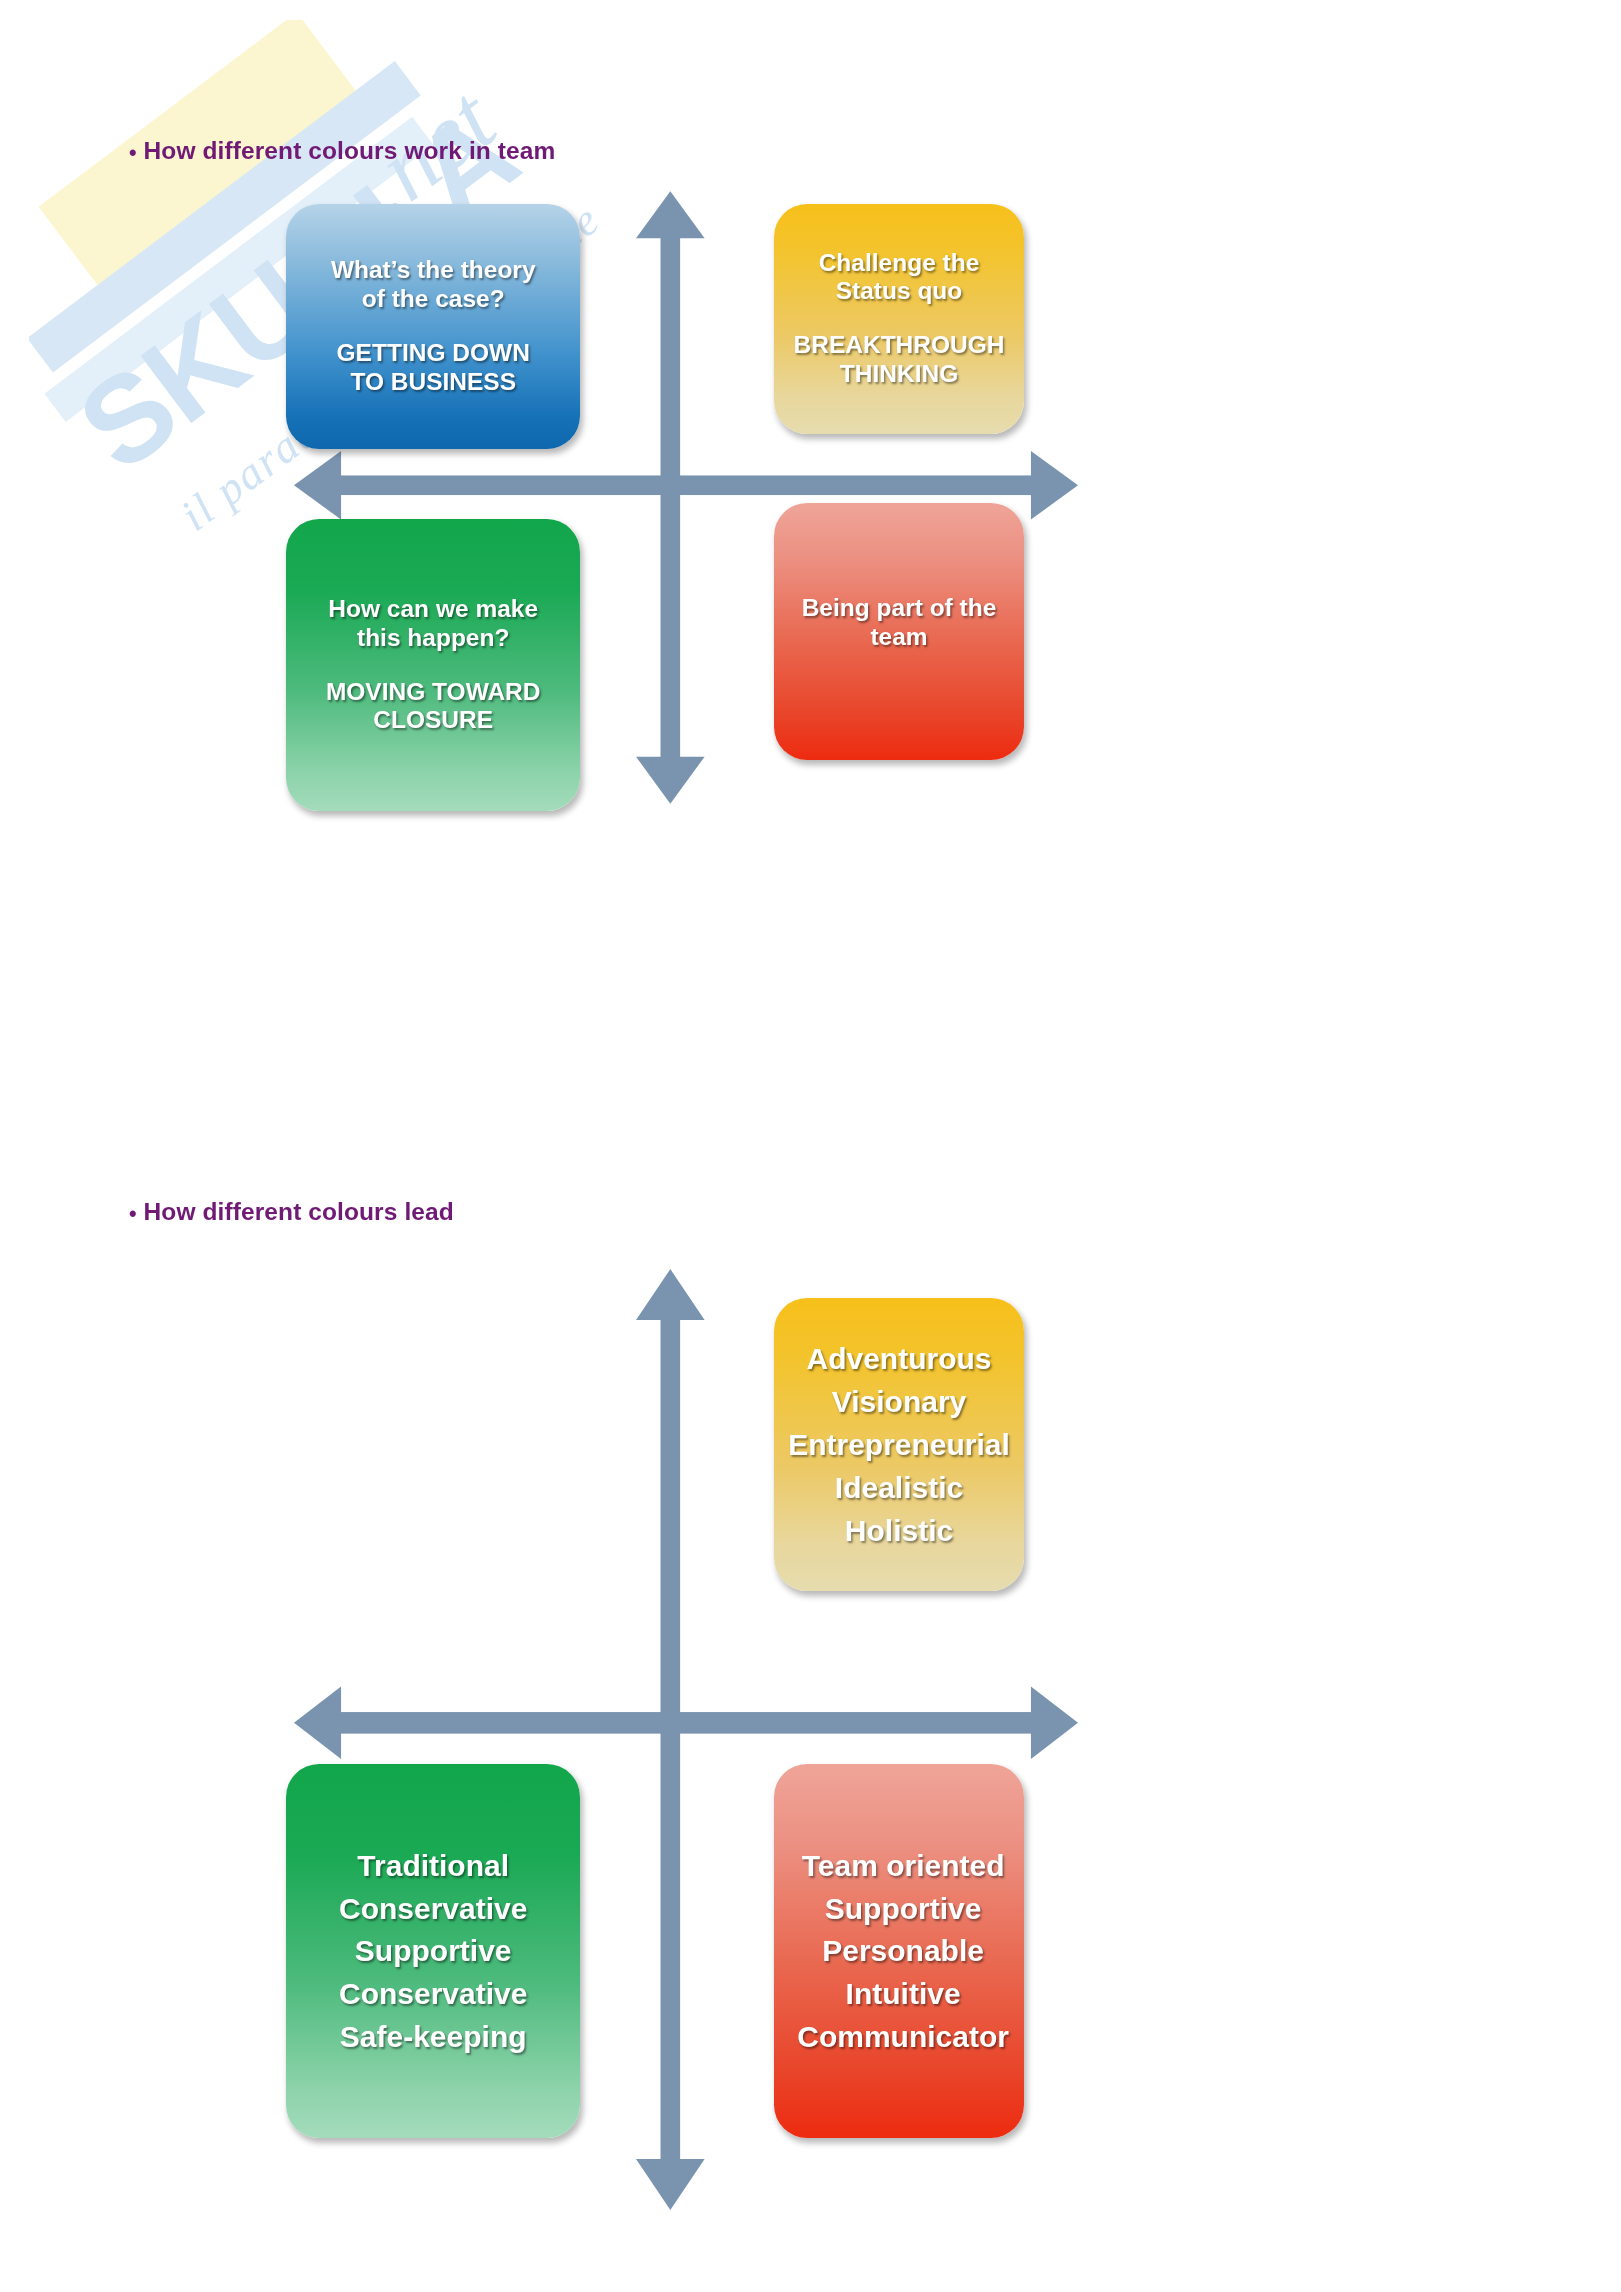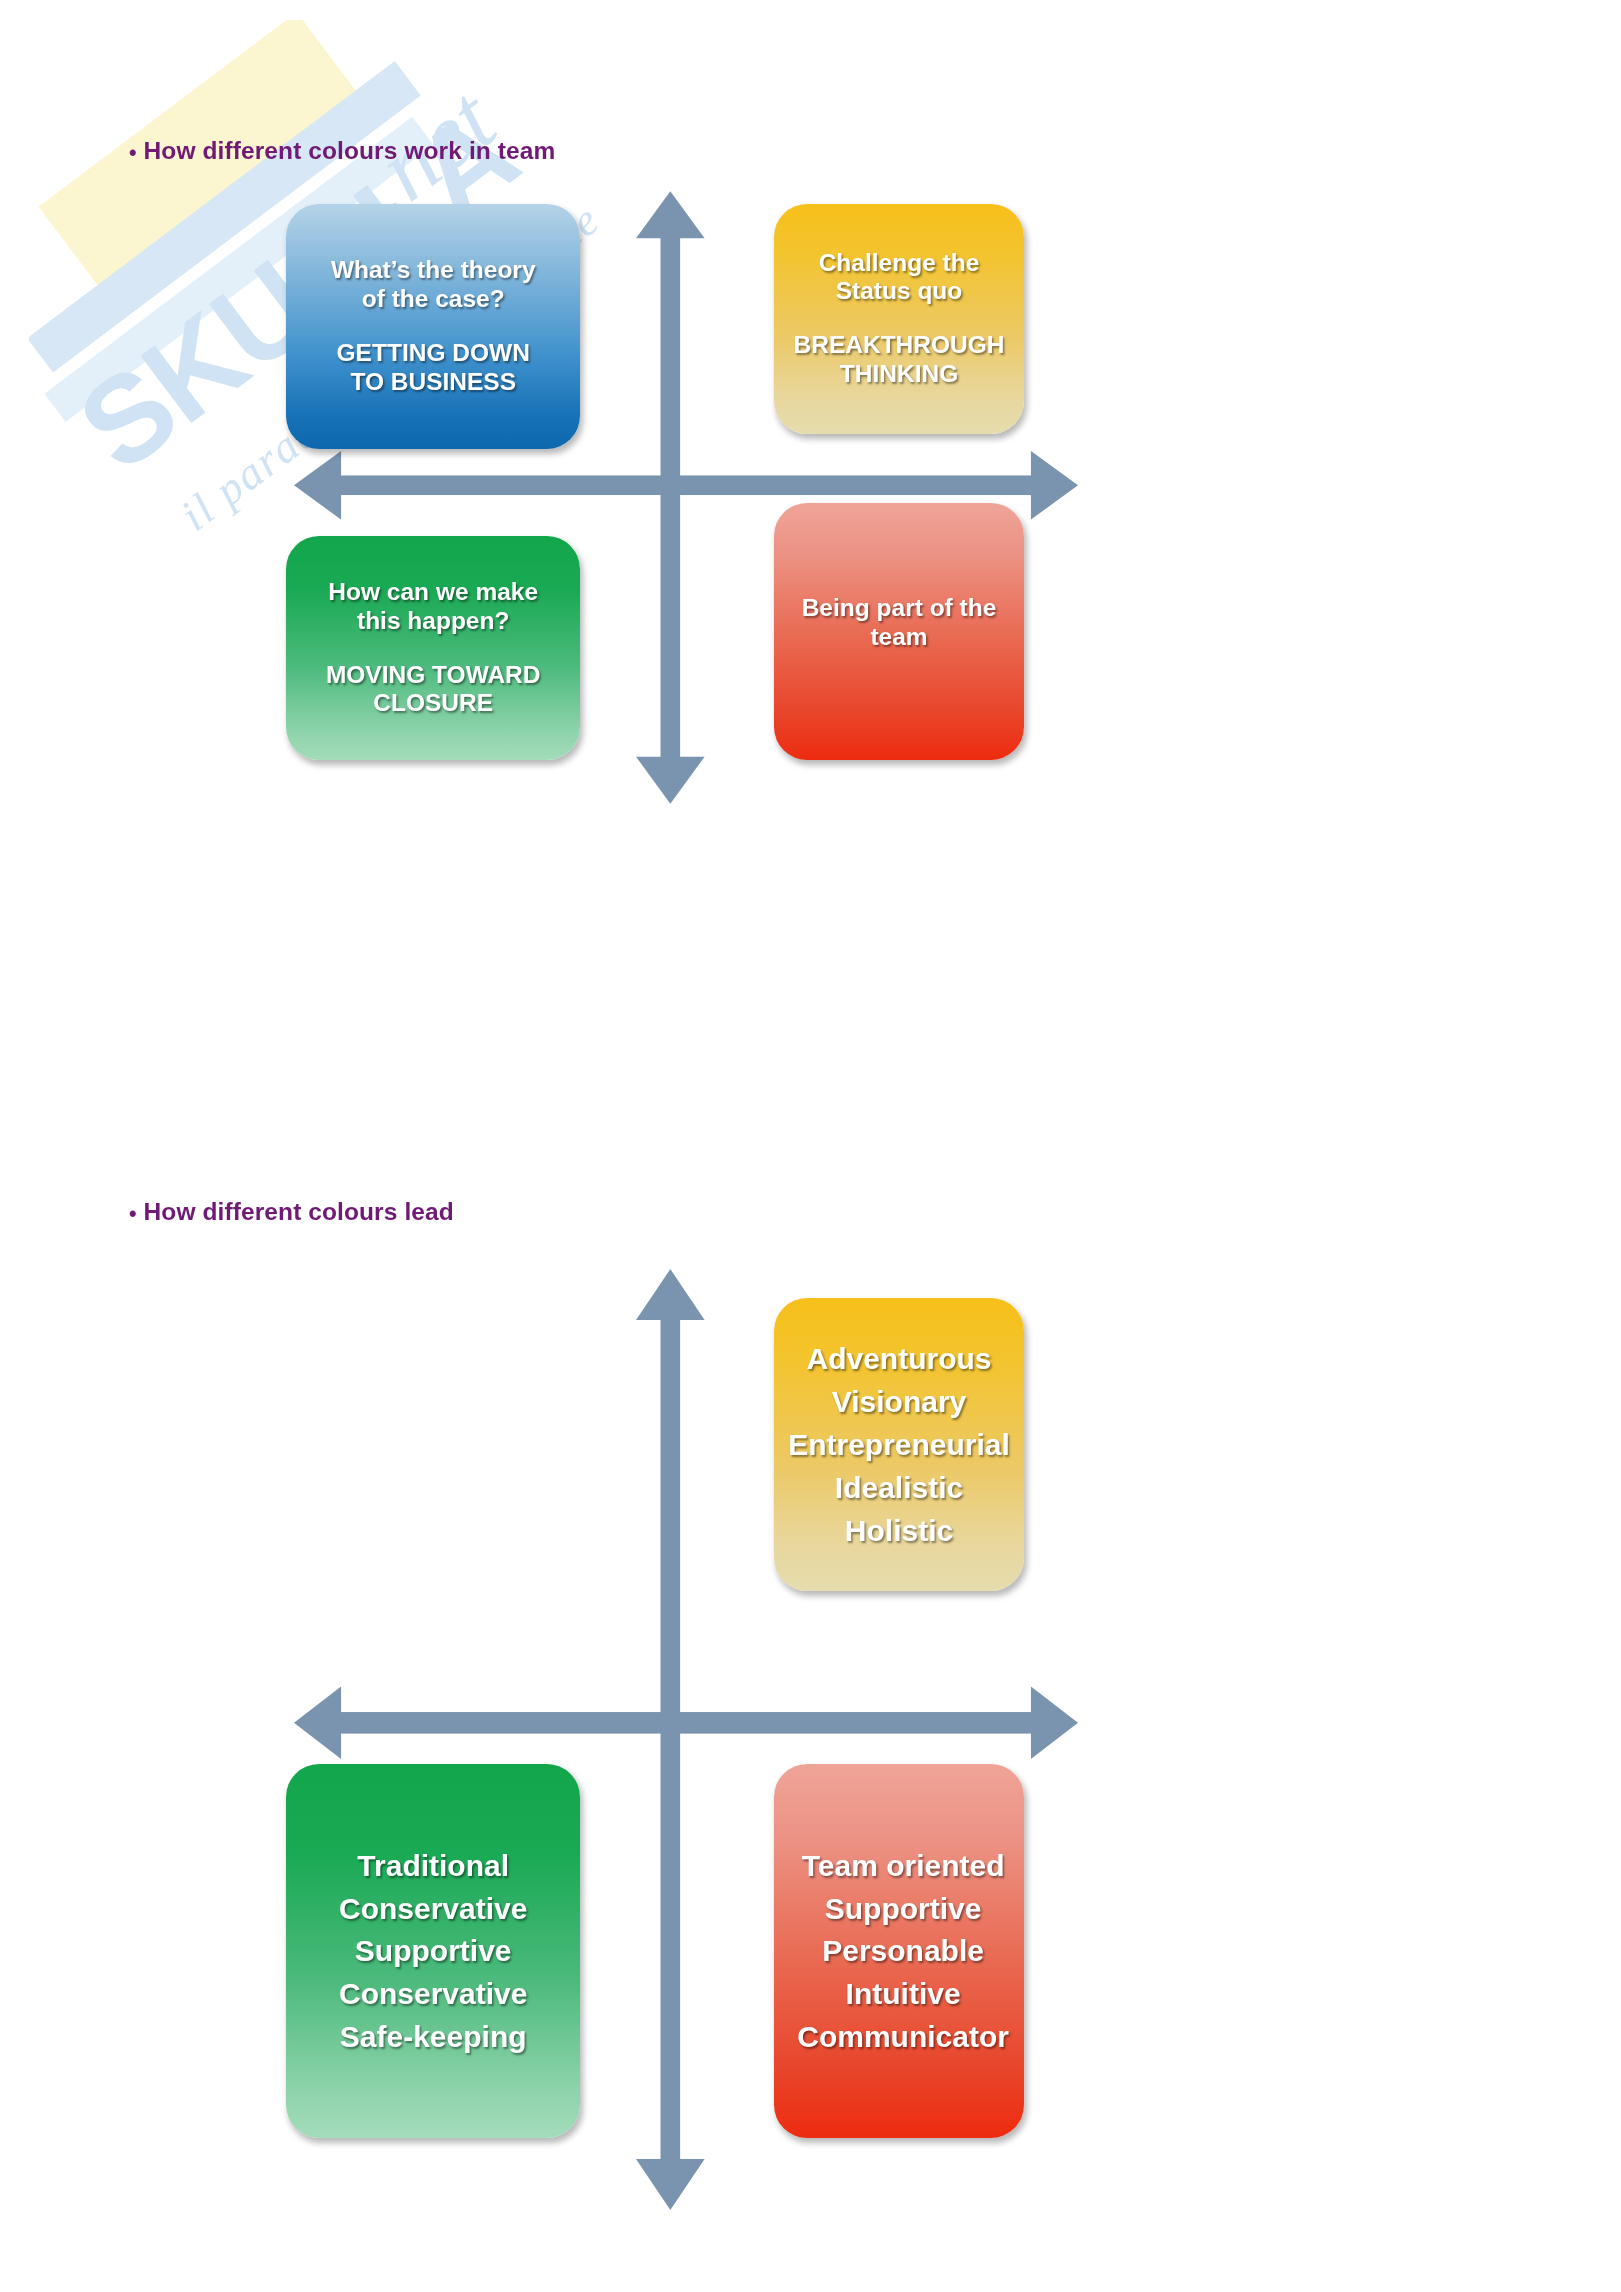--- a/index.html
+++ b/index.html
@@ -145,21 +145,21 @@
     </div>
 
     <div class="qbox fill-blue" style="left:-7.8px; top:12.7px; width:294px; height:245px;">
       <div class="line t-team-q" style="white-space:pre-line">What’s the theory
 of the case?</div>
       <div class="gap"></div>
       <div class="line t-team-c" style="white-space:pre-line">GETTING DOWN
 TO BUSINESS</div>
     </div>
 
-    <div class="qbox fill-green" style="left:-7.8px; top:345px; width:294px; height:224px;">
+    <div class="qbox fill-green" style="left:-7.8px; top:328px; width:294px; height:292px;">
       <div class="line t-team-q" style="white-space:pre-line">How can we make
 this happen?</div>
       <div class="gap"></div>
       <div class="line t-team-c" style="white-space:pre-line">MOVING TOWARD
 CLOSURE</div>
     </div>
 
     <div class="qbox fill-red" style="left:480px; top:312px; width:250px; height:257px;">
       <div class="line t-team-q" style="white-space:pre-line">Being part of the
 team</div>

